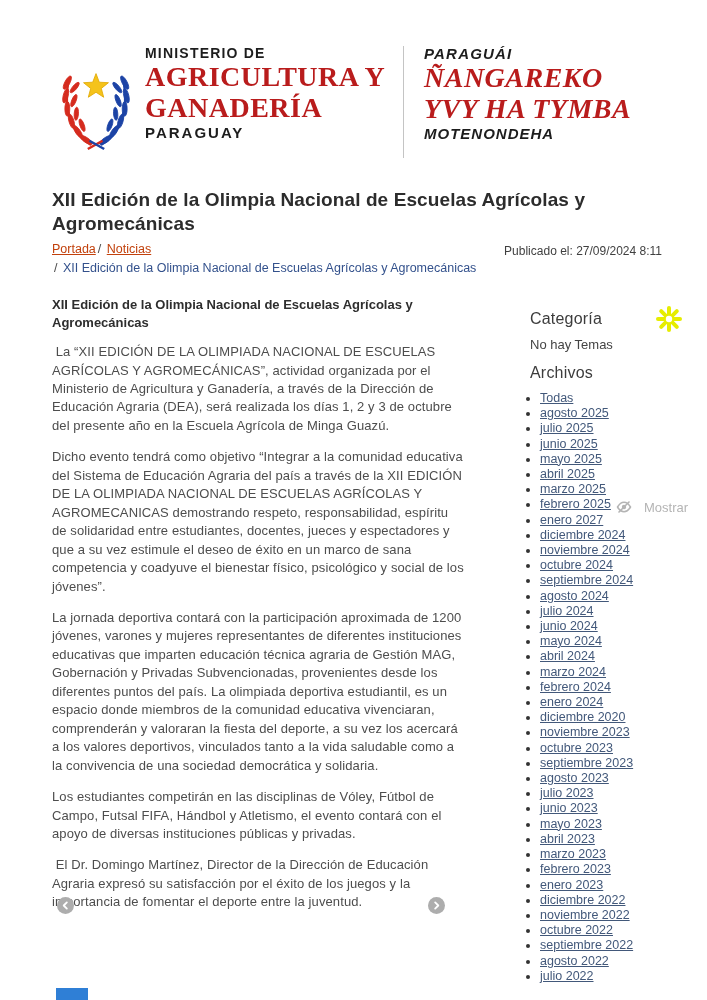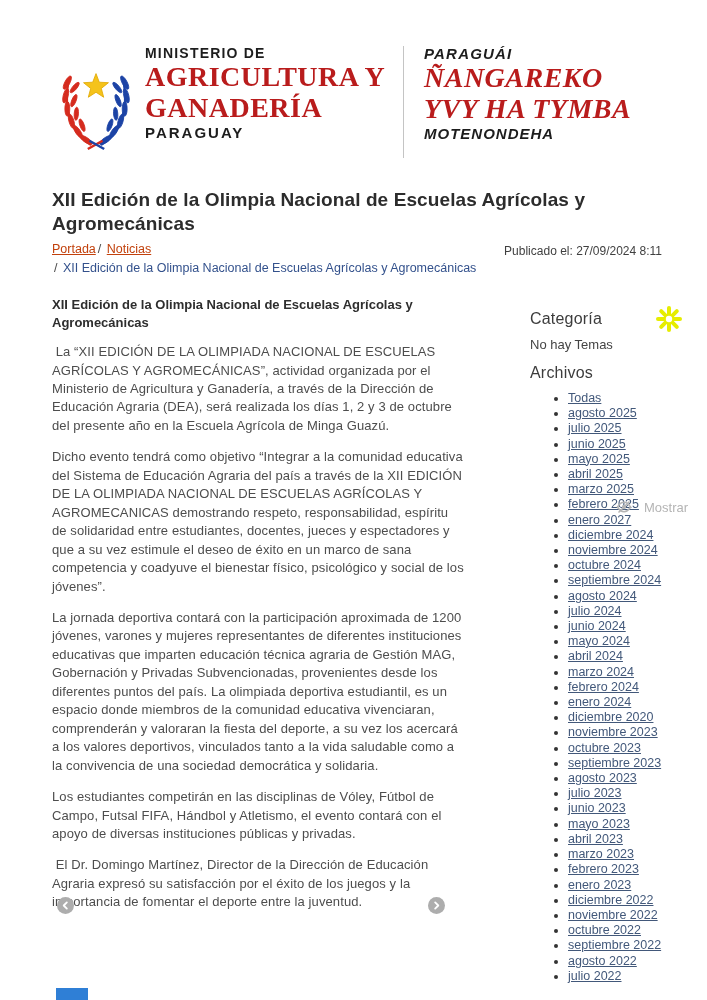--- a/index.html
+++ b/index.html
@@ -30,21 +30,21 @@
   .published { position:absolute; right:0px; top:2px; font-size:12px; color:#3f3f3f; }
   
   .main-col { position:absolute; left:52px; top:296px; width:414px; }
   .article-heading { font-size:13px; font-weight:700; color:#2e2e2e; margin-bottom:12px; line-height:1.35; }
   .article p { font-size:13px; line-height:1.42; color:#4d4d4d; margin-bottom:13px; white-space:pre-wrap; letter-spacing:.1px; }
   
   .sidebar { position:absolute; left:530px; top:310px; width:165px; }
   .side-heading { font-size:16px; color:#3c3c3c; font-weight:400; letter-spacing:.2px; }
   .side-empty { font-size:13px; color:#444; margin-top:9px; }
   .side-heading.archivos { margin-top:12px; margin-bottom:9px; }
-  .archive-list { margin-left:38px; }
+  .archive-list { margin-left:10px; }
   .archive-list li { font-size:12.5px; line-height:15.2px; color:#333; }
   .archive-list a { color:#42587a; text-decoration:underline; cursor:pointer; }
   
   .asterisk { position:absolute; left:655px; top:305px; width:28px; height:28px; cursor:pointer; }
   .mostrar { position:absolute; left:616px; top:499px; display:flex; align-items:center; gap:12px; color:#b4b4b4; font-size:13px; cursor:pointer; }
   .mostrar svg { display:block; }
   .nav-arrow { position:absolute; width:17px; height:17px; border-radius:50%; background:#adadad; display:flex; align-items:center; justify-content:center; cursor:pointer; }
   .nav-arrow.prev { left:57px; top:897px; }
   .nav-arrow.next { left:428px; top:897px; }
   .scrolltop { position:absolute; left:56px; top:988px; width:32px; height:12px; background:#2f7fd6; }

